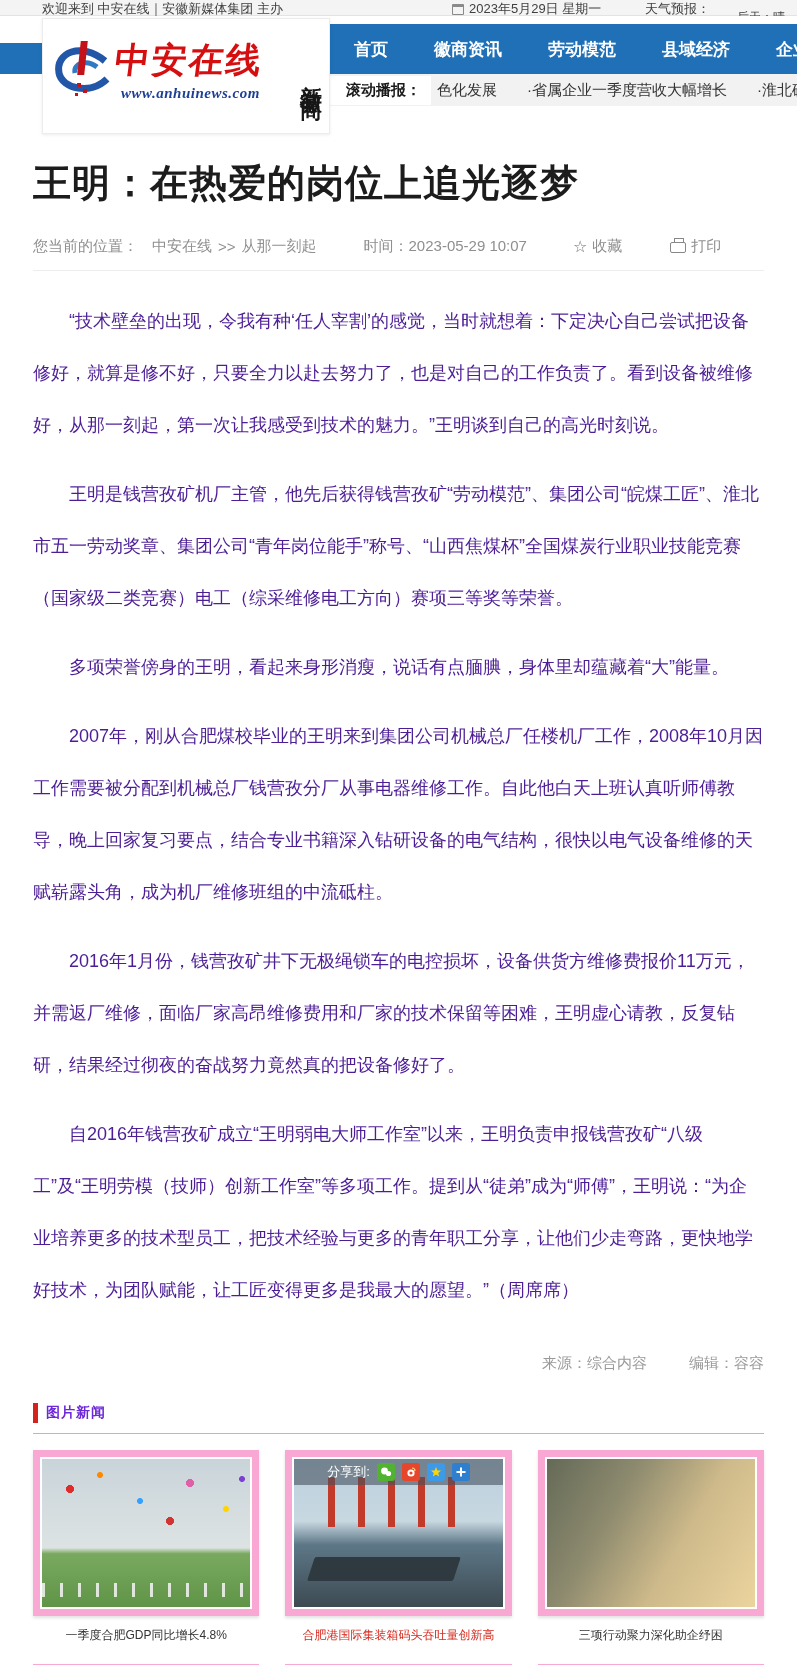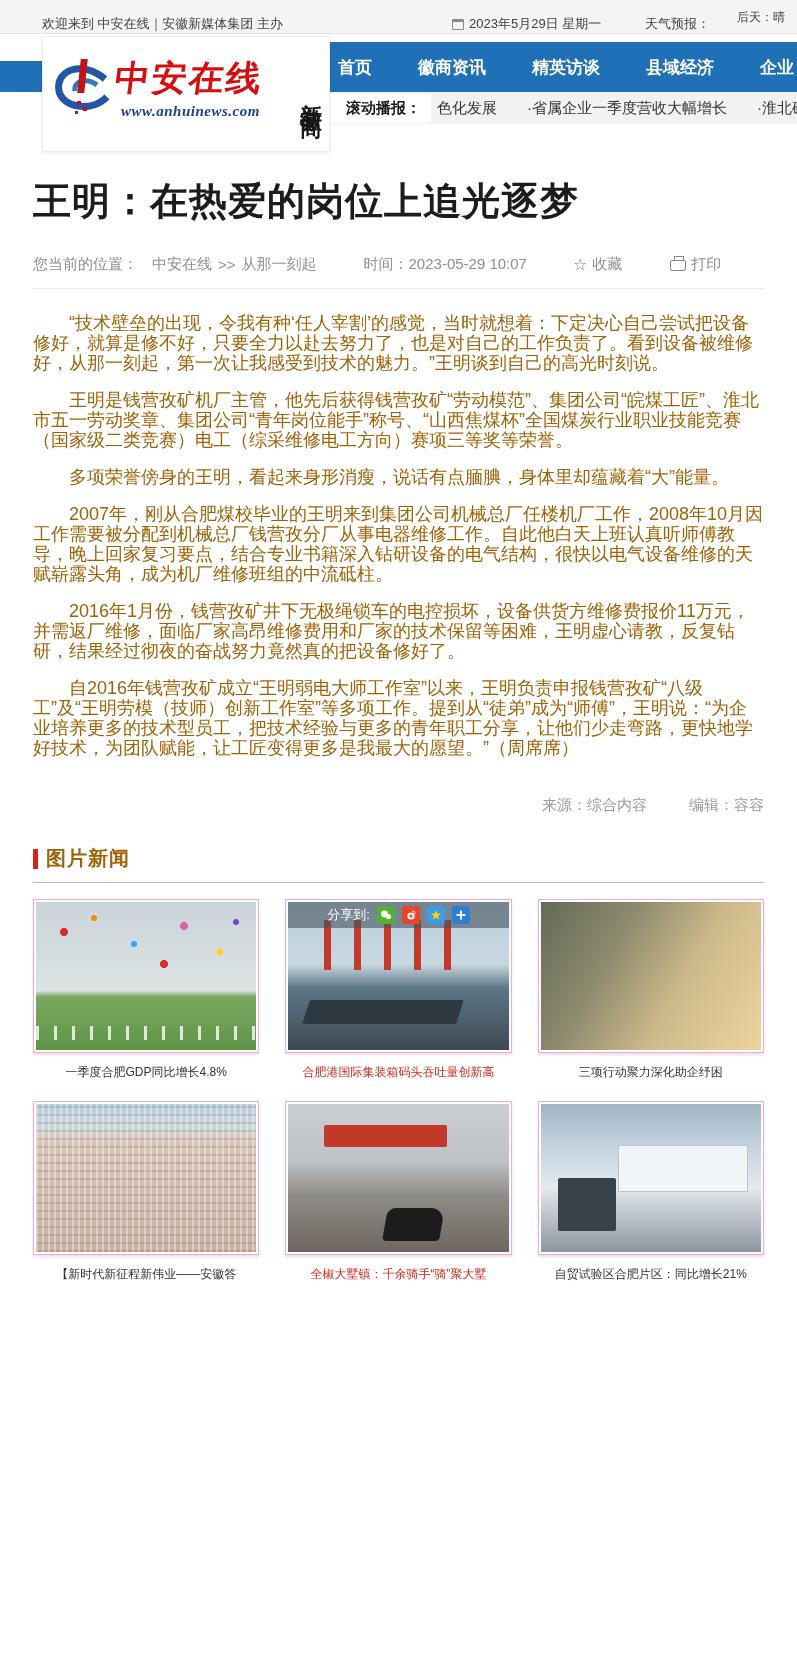--- a/index.html
+++ b/index.html
@@ -1,32 +1,32 @@
 <!DOCTYPE html>
 <html><head>
 <meta charset="utf-8">
 <style>
   * { margin:0; padding:0; box-sizing:border-box; }
   html,body { width:797px; background:#fff; overflow-x:hidden; }
   body { font-family:"Liberation Sans","DejaVu Sans",sans-serif; color:#333; position:relative; height:1665px; }
 
   
-  .topbar { height:34px; background:#f4f4f4; border-bottom:1px solid #e3e3e3;
-            display:flex; align-items:flex-end; font-size:13px; color:#404040; position:relative; }
+  .topbar { height:16px; background:#f4f4f4; border-bottom:1px solid #e3e3e3;
+            display:flex; align-items:flex-start; font-size:13px; color:#404040; position:relative; }
   .topbar-welcome { margin-left:42px; }
   .topbar-date { position:absolute; left:452px; display:flex; align-items:center; gap:5px; }
   .cal-icon { width:12px; height:11px; border:1px solid #8a8a8a; border-top:3px solid #8a8a8a; border-radius:1px; display:inline-block; }
   .topbar-weather { position:absolute; left:645px; }
   .topbar-weather2 { position:absolute; left:737px; top:9px; font-size:12px; white-space:nowrap; }
 
   
   .header { position:relative; height:90px; background:#fff; }
   .blue-stub { position:absolute; left:0; top:27px; width:330px; height:31px; background:#1f70b6; }
   .navbar { position:absolute; left:330px; right:0; top:8px; height:50px; background:#1f70b6;
-            display:flex; align-items:center; padding-left:8px; gap:46px; overflow:hidden; }
+            display:flex; align-items:center; padding-left:24px; gap:46px; overflow:hidden; }
   .navbar .nav-item { color:#fff; font-size:17px; font-weight:bold; white-space:nowrap; cursor:pointer; }
   .ticker { position:absolute; left:330px; right:0; top:58px; height:32px; background:#f2f2f2;
             display:flex; align-items:center; overflow:hidden; white-space:nowrap; }
   .ticker-label { background:#fff; font-weight:bold; color:#1a1a1a; font-size:15px; padding:5px 10px 5px 16px; }
   .ticker-text { font-size:15px; color:#333; margin-left:6px; }
   .logo-box { position:absolute; left:42px; top:2px; width:288px; height:116px; background:#fff;
               border:1px solid #ececec; box-shadow:0 1px 3px rgba(0,0,0,.08); z-index:2; display:flex; }
   .logo-main { flex:1; position:relative; }
   .logo-swoosh { position:absolute; left:8px; top:20px; }
   .brand-cn { position:absolute; left:72px; top:18px; font-size:35px; font-weight:900; color:#d50f10;
@@ -45,32 +45,32 @@
   .bc-sep { margin:0 6px; }
   .bc-time { margin-left:22px;padding-left:25px; }
   .bc-act { display:flex; align-items:center; gap:5px; cursor:pointer; }
   .bc-fav { margin-left:46px; }
   .bc-print { margin-left:48px;justify-content:flex-end; }
   .star-glyph { font-size:16px; color:#777; }
   .printer-icon { width:16px; height:11px; border:1px solid #888; border-radius:2px; position:relative; display:inline-block; margin-top:2px; }
   .printer-icon::before { content:""; position:absolute; left:3px; top:-5px; width:8px; height:4px; border:1px solid #888; border-bottom:none; }
 
   .article-body { margin-top:24px; }
-  .article-body p { font-size:18px; line-height:20px; color:#a16207; text-indent:2em; margin-bottom:17px; }
+  .article-body p { font-size:18px; line-height:52px; color:#4c1d95; text-indent:2em; margin-bottom:17px; }
 
   .source-row { display:flex; justify-content:flex-end; gap:42px; font-size:15px; color:#9a9a9a; margin-top:38px; }
 
   
   .photo-section { margin-top:30px; }
   .photo-header { display:flex; align-items:center; gap:8px; padding-bottom:10px; border-bottom:1px solid #b9b9b9; }
   .red-bar { width:5px; height:20px; background:#d3231c; }
-  .photo-title { color:#a16207; font-size:20px; font-weight:bold; letter-spacing:1px; }
+  .photo-title { color:#6d28d9; font-size:14px; font-weight:bold; letter-spacing:1px; }
   .photo-grid { margin-top:16px; display:grid; grid-template-columns:repeat(3,1fr); column-gap:26px; row-gap:20px; }
   .tile { cursor:pointer; }
-  .frame { border:1px solid #f9a8d4; background:#fff; padding:2px; box-shadow:0 2px 3px rgba(0,0,0,.12); position:relative; }
+  .frame { border:7px solid #f9a8d4; background:#fff; padding:2px; box-shadow:0 2px 3px rgba(0,0,0,.12); position:relative; }
   .photo { height:148px; position:relative; overflow:hidden; }
   .caption { margin-top:11px; text-align:center; font-size:12px; color:#333; white-space:nowrap; overflow:hidden; }
   .caption.red { color:#d42a1e; }
 
   
   .img-kites { background:
       radial-gradient(circle 4px at 28px 30px,#e02b2b 95%,transparent),
       radial-gradient(circle 3px at 58px 16px,#ff8800 95%,transparent),
       radial-gradient(circle 3px at 98px 42px,#33a1ff 95%,transparent),
       radial-gradient(circle 4px at 148px 24px,#e060a8 95%,transparent),
@@ -114,21 +114,21 @@
   </span>
   <span class="topbar-weather">天气预报：</span>
   <span class="topbar-weather2">后天：晴</span>
 </div>
 
 <div class="header">
   <div class="blue-stub"></div>
   <div class="navbar">
     <span class="nav-item">首页</span>
     <span class="nav-item">徽商资讯</span>
-    <span class="nav-item">精英访谈</span>
+    <span class="nav-item">劳动模范</span>
     <span class="nav-item">县域经济</span>
     <span class="nav-item">企业</span>
   </div>
   <div class="ticker">
     <span class="ticker-label">滚动播报：</span>
     <span class="ticker-text">色化发展　　·省属企业一季度营收大幅增长　　·淮北矿业集</span>
   </div>
   <div class="logo-box">
     <div class="logo-main">
       <svg class="logo-swoosh" width="70" height="62" viewBox="0 0 70 62">

